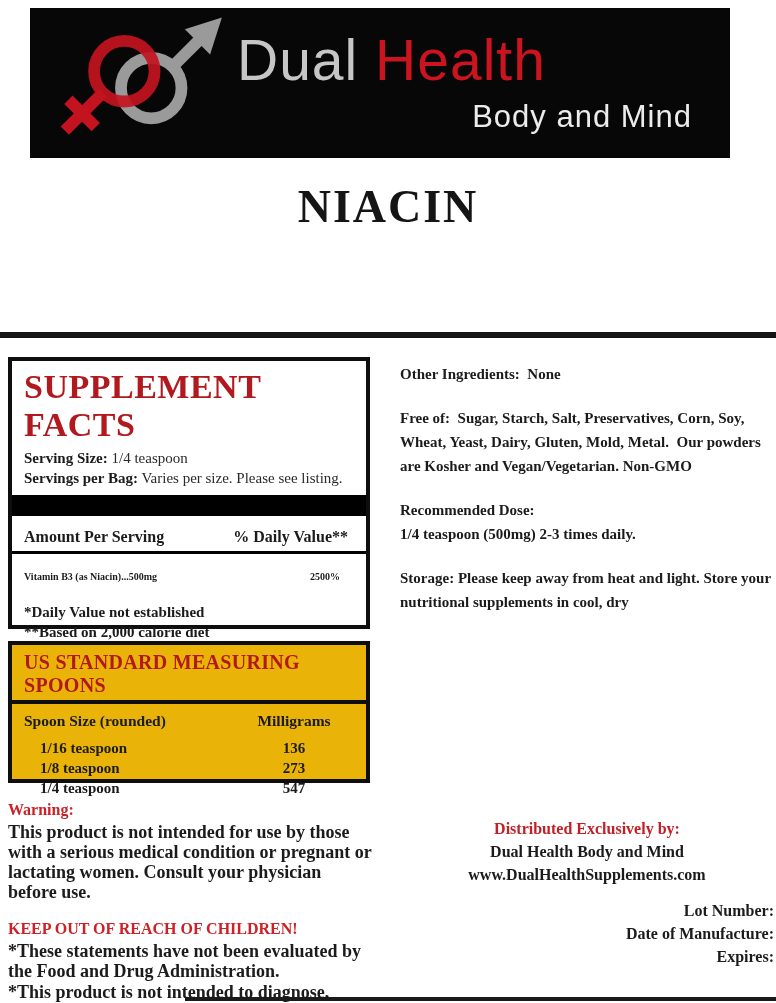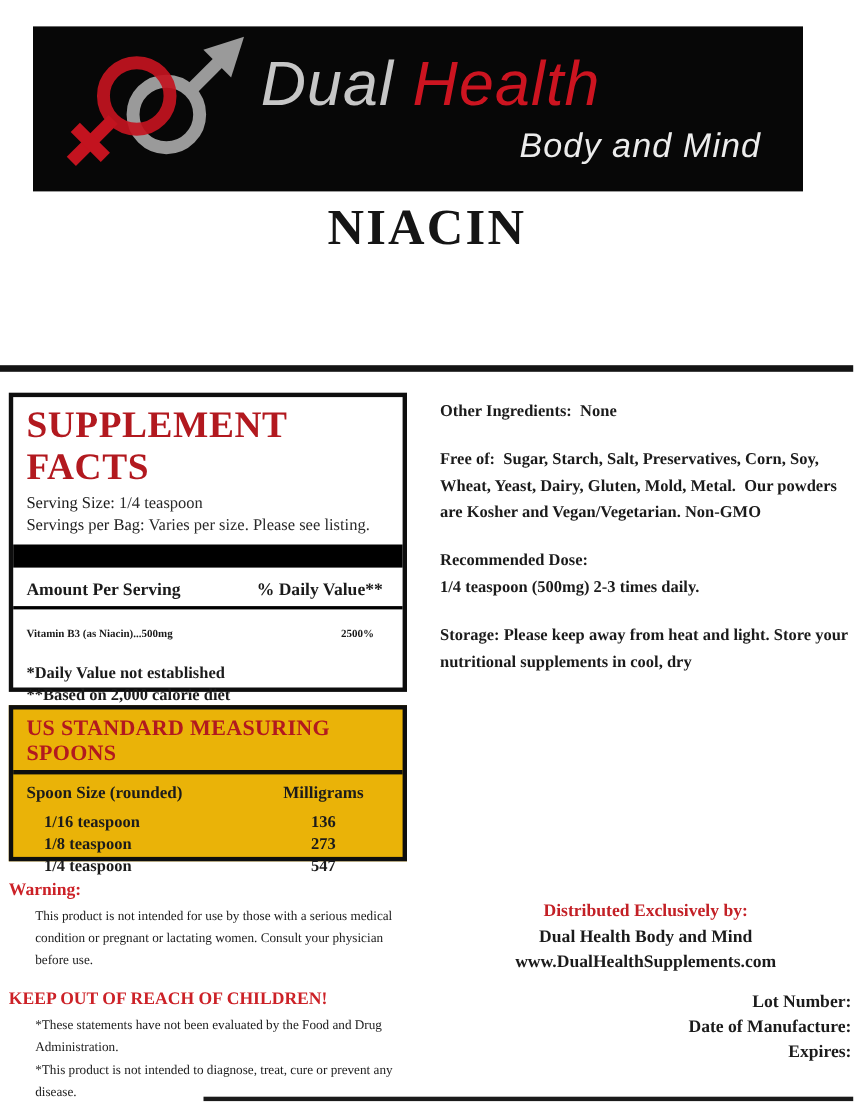--- a/index.html
+++ b/index.html
@@ -3,22 +3,22 @@
 <meta charset="utf-8">
 <style>
   * { margin:0; padding:0; box-sizing:border-box; }
   html,body { background:#ffffff; }
   .page {
     position:relative; width:776px; height:1003px; background:#ffffff;
     font-family:"Liberation Serif", serif; color:#1b1b1b; overflow:hidden;
   }
   
   .banner {
-    position:absolute; left:30px; top:24px; width:700px; height:150px;
-    background:#070707; display:flex; align-items:center;font-style:italic;
+    position:absolute; left:30px; top:8px; width:700px; height:150px;
+    background:#070707; display:flex; align-items:center;
   }
   .logo-wrap { width:185px; height:146px; margin-left:22px; flex:0 0 auto; }
   .brand-text { flex:1 1 auto; padding-right:38px; }
   .brand-name {
     font-family:"Liberation Sans", sans-serif; font-size:57px; font-weight:400;
     letter-spacing:1px; line-height:1; white-space:nowrap;
   }
   .brand-name .primary { color:#c6c6c6; }
   .brand-name .accent  { color:#cc1420; }
   .brand-tagline {
@@ -32,21 +32,21 @@
   }
   .page-rule { position:absolute; left:0; top:332px; width:776px; height:6px; background:#141414; }
   .bottom-rule { position:absolute; left:185px; top:997px; width:591px; height:4px; background:#1a1a1a; }
   
   .facts-box {
     position:absolute; left:8px; top:357px; width:362px; height:272px;
     border:4px solid #0e0e0e; padding:6px 10px 0 10px; background:#fff;
   }
   .facts-heading { font-size:34px; font-weight:700; color:#b2191f; letter-spacing:0.5px; margin:1px 0 4px 2px; }
   .kv-line { font-size:15px; margin-left:2px; line-height:20px; }
-  .kv-line .k { font-weight:400;text-align:right; }
+  .kv-line .k { font-weight:700;text-align:right; }
   .kv-line .v { font-weight:400; color:#2a2a2a; }
   .black-bar { height:21px; background:#000; margin:7px -10px 0 -10px; }
   .facts-cols { display:flex; justify-content:space-between; font-size:16px; font-weight:700; margin-top:12px; padding:0 2px; }
   .facts-cols .dv-col { padding-right:6px; }
   .thick-line { height:3px; background:#000; margin:5px -10px 0 -10px; }
   .facts-row { display:flex; justify-content:space-between; font-size:10px; font-weight:700; margin-top:17px; padding:0 2px; }
   .facts-row .dv { padding-right:14px; }
   .footnotes { margin-top:20px; font-size:15px; font-weight:700; line-height:20px; padding-left:2px; }
   
   .spoons-box {
@@ -55,21 +55,21 @@
   }
   .spoons-heading { font-size:20px; font-weight:700; color:#b2191f; letter-spacing:0.3px; }
   .spoons-underline { height:4px; background:#0e0e0e; margin:3px -12px 8px -12px; }
   .spoons-cols { display:flex; justify-content:space-between; font-size:15.5px; font-weight:700; }
   .spoons-cols .mg-col, .spoon-row .mg { width:120px; text-align:center; }
   .spoon-row { display:flex; justify-content:space-between; font-size:15px; font-weight:700; line-height:20px;margin-left:16px; }
   .spoon-rows { margin-top:8px; }
   
   .left-warnings { position:absolute; left:8px; top:799px; width:366px; }
   .red-head { color:#cc2127; font-weight:700; font-size:16px; line-height:22px; }
-  .lw-body { font-size:12px; font-weight:400; line-height:20px; margin-top:1px;margin-left:24px; }
+  .lw-body { font-size:18px; font-weight:700; line-height:20px; margin-top:1px; }
   .lw-gap { height:16px; }
   
   .right-col { position:absolute; left:400px; top:362px; width:374px; }
   .right-col p { font-size:15px; font-weight:700; line-height:24px; margin-bottom:20px; white-space:pre-wrap; }
   .dist-block { position:absolute; left:400px; top:817px; width:374px; text-align:center; }
   .dist-head { color:#c32026; font-weight:700; font-size:16px; line-height:23px; }
   .dist-line { font-weight:700; font-size:16px; line-height:23px; }
   .lot-block { position:absolute; left:400px; top:899px; width:374px; text-align:right; }
   .lot-line { font-weight:700; font-size:16px; line-height:23px; }
 </style>

